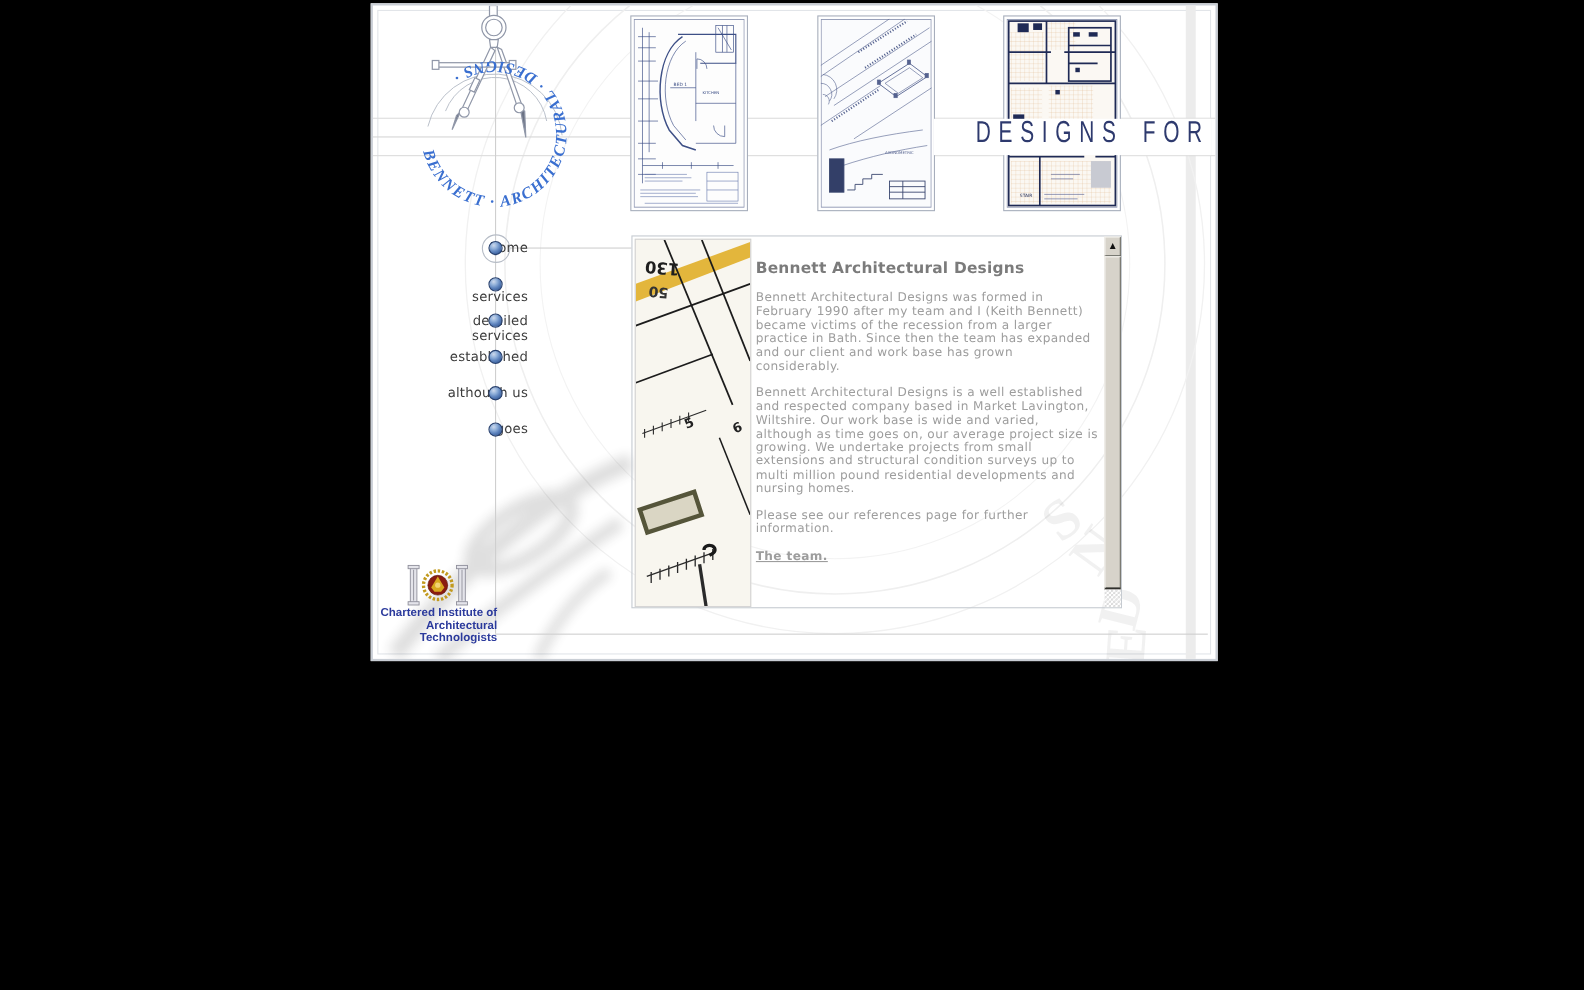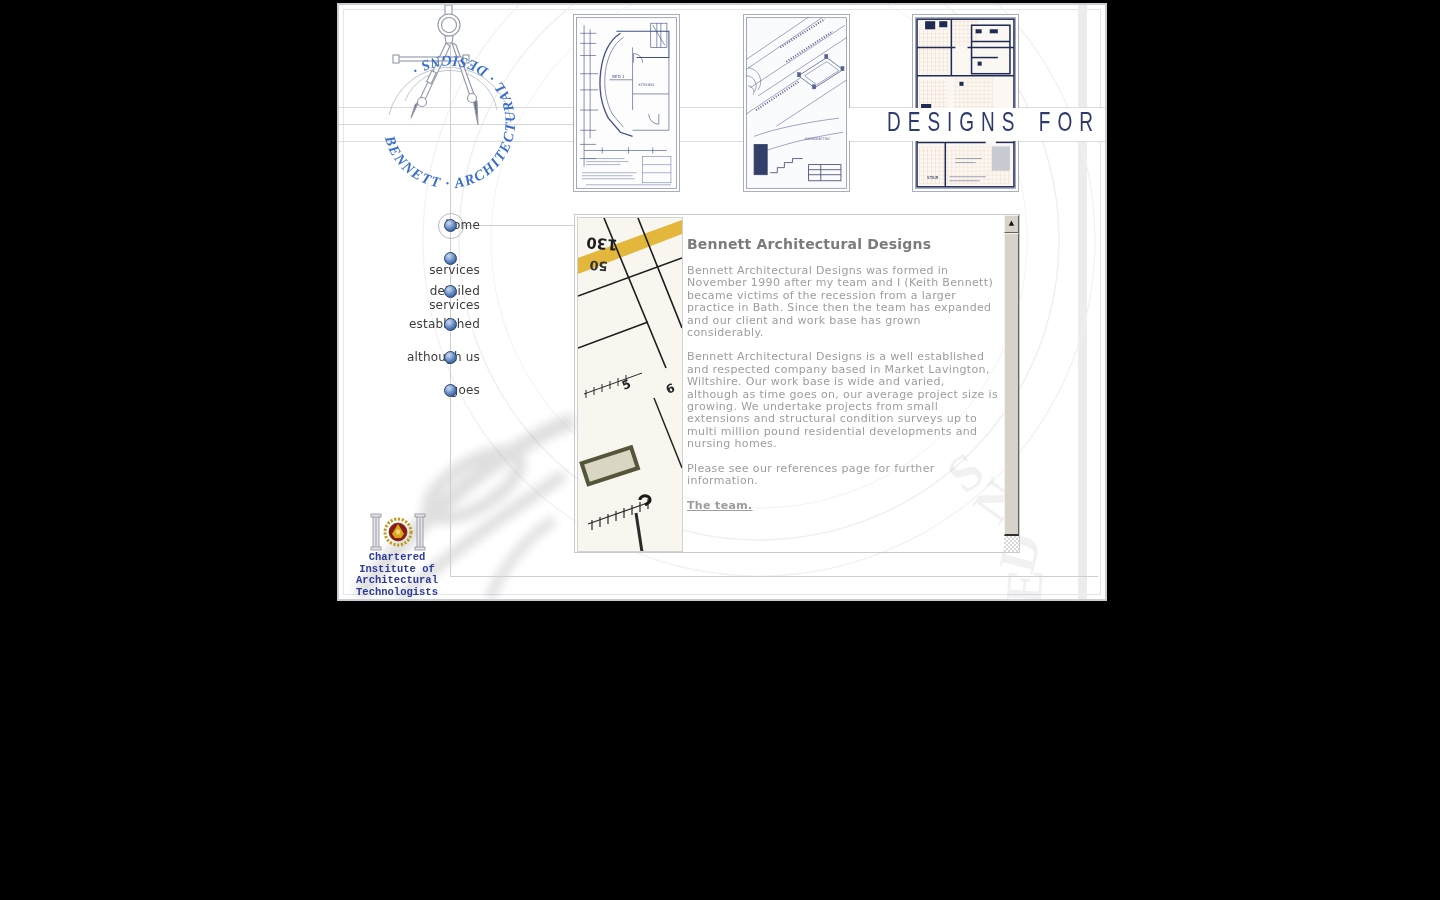--- a/index.html
+++ b/index.html
@@ -25,22 +25,22 @@
   .ctext{position:absolute;left:112px;top:9px;width:312px;height:326px;overflow:hidden;}
   .ctext h1{margin:12px 0 13px 0;font-size:14px;font-weight:bold;color:#7b7b7b;letter-spacing:.2px;}
   .ctext p{margin:0 0 12px 0;font-size:11px;line-height:12.4px;letter-spacing:.35px;color:#9d9d9d;}
   .teamhead{font-size:11.5px;font-weight:bold;text-decoration:underline;color:#6f6f6f;margin:2px 0 12px 0 !important;}
   .sbar{position:absolute;right:0;top:0;width:15px;height:337px;background:#fff;}
   .sbtn{position:absolute;left:0;top:0;width:15px;height:18px;background:#d7d3ca;border:1px solid;border-color:#f4f2ed #63635c #63635c #f4f2ed;box-sizing:border-box;text-align:center;line-height:15px;font-size:7px;color:#111;cursor:pointer;}
   .sthumb{position:absolute;left:0;top:18px;width:15px;height:303px;background:#d7d3ca;border:1px solid;border-color:#f4f2ed #63635c #2f2f2b #f4f2ed;border-bottom-width:2px;box-sizing:border-box;cursor:pointer;}
   .strack{position:absolute;left:0;top:321px;width:15px;height:16px;cursor:pointer;
     background-image:linear-gradient(45deg,#d9d9d9 25%,transparent 25%,transparent 75%,#d9d9d9 75%),linear-gradient(45deg,#d9d9d9 25%,transparent 25%,transparent 75%,#d9d9d9 75%);
     background-size:4px 4px;background-position:0 0,2px 2px;background-color:#fff;}
-  .accred-text{position:absolute;left:3px;top:547px;width:110px;text-align:center;z-index:6;
-    font-family:Liberation Mono, monospace;font-weight:bold;font-size:10.5px;line-height:11.5px;color:#2b3a9c;}
+  .accred-text{position:absolute;left:3px;top:547px;width:110px;text-align:right;z-index:6;
+    font-family:Liberation Sans, sans-serif;font-weight:bold;font-size:10.5px;line-height:11.5px;color:#2b3a9c;}
   .footer{position:absolute;left:60px;top:577px;width:646px;text-align:center;font-size:11.5px;letter-spacing:.3px;color:#9a9a9a;z-index:6;white-space:nowrap;}
   .footer .flabel{font-weight:bold;color:#5a5a5a;}
   .footer .fbullet{color:#44446a;}
   .footer a{color:#2a50c8;text-decoration:underline;cursor:pointer;}
   .wletter{position:absolute;z-index:1;font-family:"Liberation Serif",serif;font-size:52px;color:rgba(50,50,60,.07);font-weight:bold;}
 </style>
 </head>
 <body>
 
 <div class="page">
@@ -304,21 +304,21 @@
             <line x1="70" y1="291" x2="70" y2="281"></line>
         </g>
         <path d="M62,282 a5,4 0 1 1 8,3 l-3,2" fill="none" stroke="#1a1a1a" stroke-width="3"></path>
         <line x1="58" y1="295" x2="64" y2="334" stroke="#2a2a2a" stroke-width="3"></line>
         <line x1="76" y1="180" x2="104" y2="250" stroke="#1c1c1c" stroke-width="1.4"></line>
       </svg>
     </div>
 
     <div class="ctext">
       <h1>Bennett Architectural Designs</h1>
-      <p>Bennett Architectural Designs was formed in November 1990 after my team and I (Keith Bennett) became victims of the recession from a larger practice in Bath. Since then the team has expanded and our client and work base has grown considerably.</p>
+      <p>Bennett Architectural Designs was formed in February 1990 after my team and I (Keith Bennett) became victims of the recession from a larger practice in Bath. Since then the team has expanded and our client and work base has grown considerably.</p>
       <p>Bennett Architectural Designs is a well established and respected company based in Market Lavington, Wiltshire. Our work base is wide and varied, although as time goes on, our average project size is growing. We undertake projects from small extensions and structural condition surveys up to multi million pound residential developments and nursing homes.</p>
       <p>Please see our references page for further information.</p>
       <p class="teamhead">The team.</p>
 
     </div>
 
     <div class="sbar">
       <div class="sbtn"><span>▲</span></div>
       <div class="sthumb"></div>
       <div class="strack"></div>

